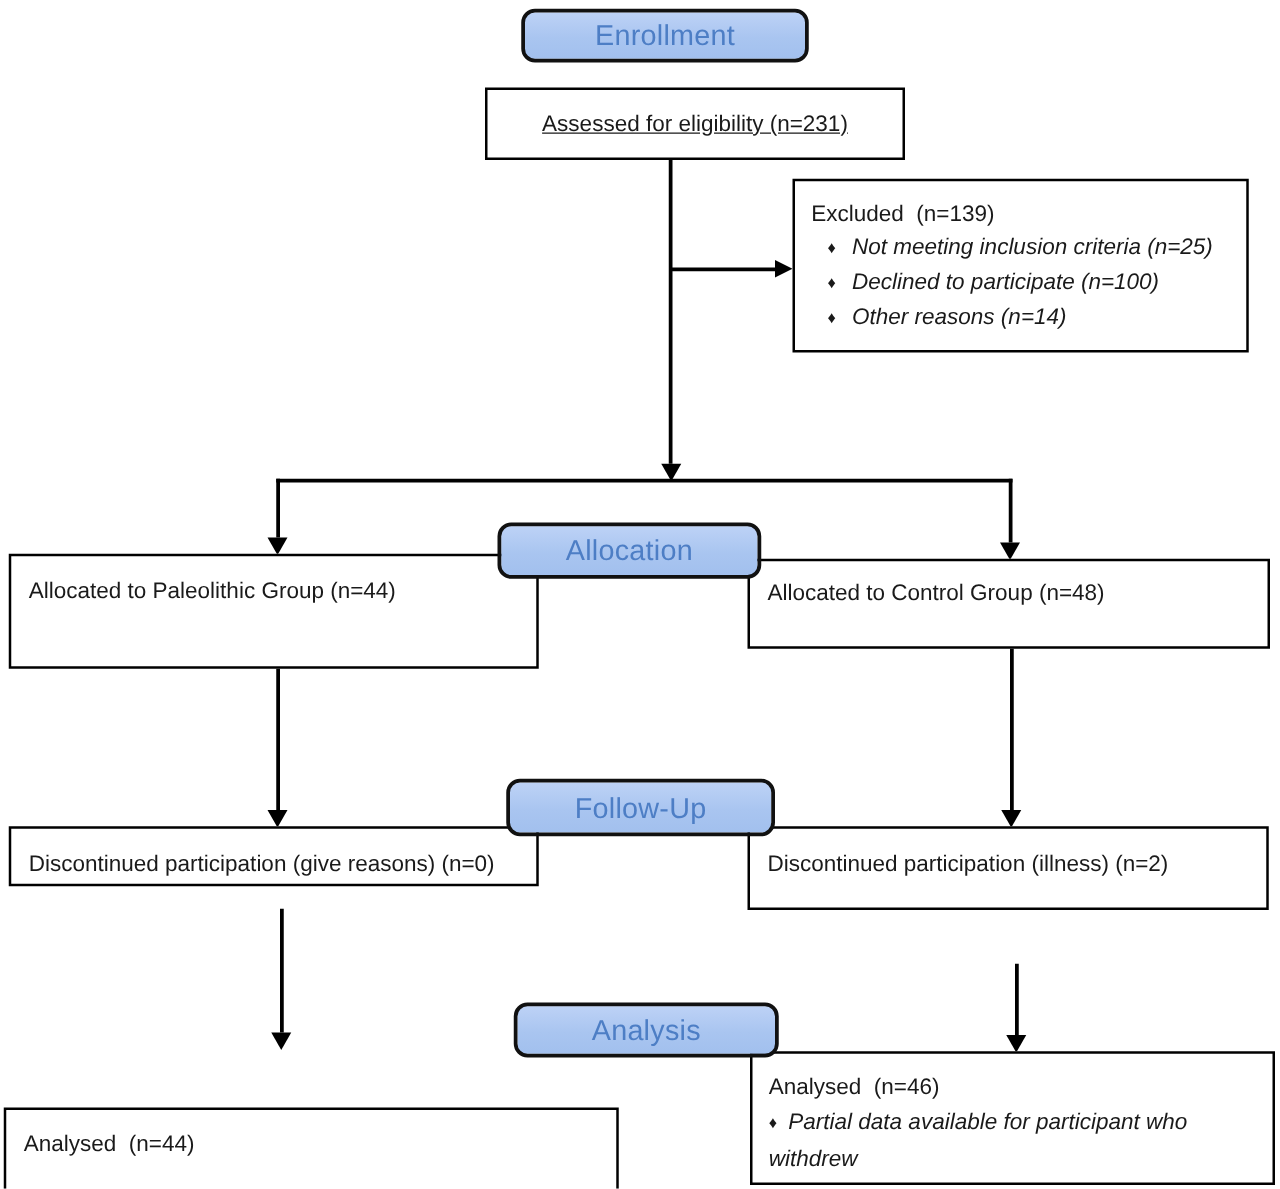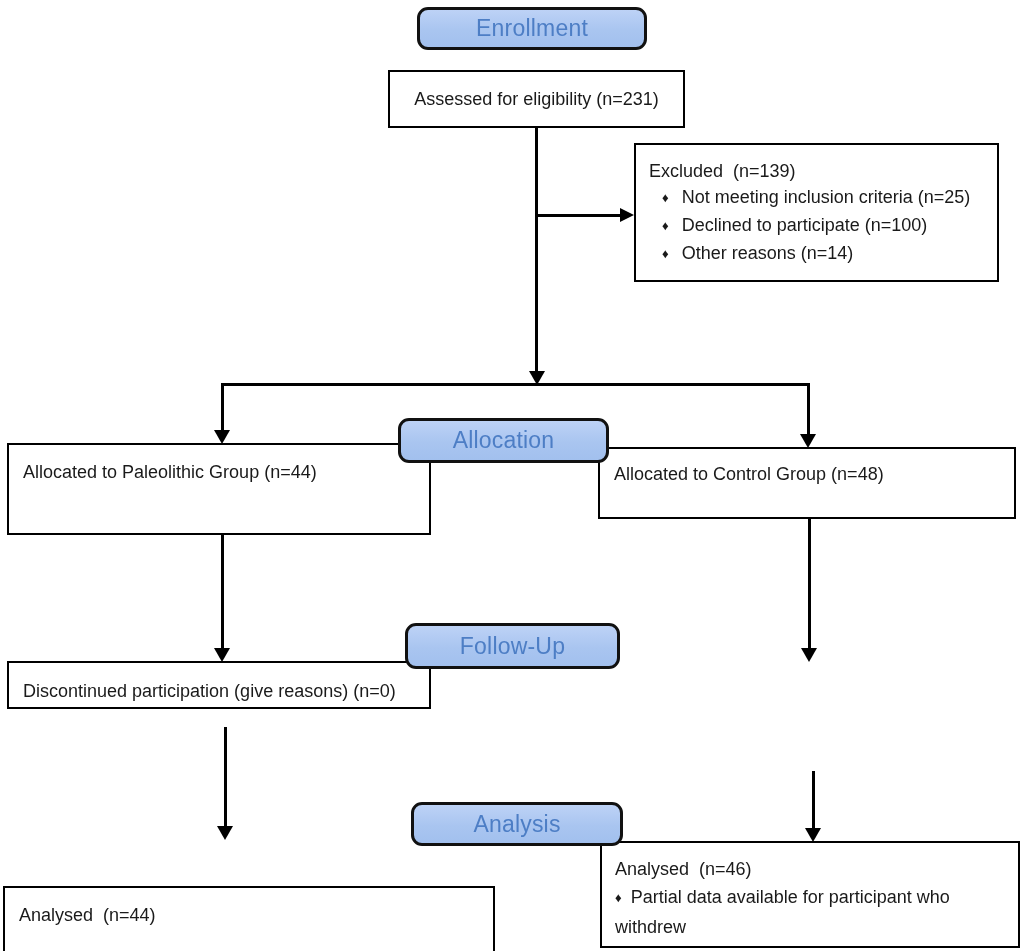--- a/index.html
+++ b/index.html
@@ -46,41 +46,42 @@
     background: #ffffff;
     border: 2px solid #000000;
     font-size: 18px;
     color: #1a1a1a;
     z-index: 2;
     line-height: 24px;
   }
   .box span { white-space: pre-wrap; }
 
   #box-assessed {
-    left: 388px; top: 70px; width: 297px; height: 58px;
+    left: 388px; top: 70px; width: 336px; height: 58px;
     display: flex; align-items: center; justify-content: center;
     text-align: left;
+    text-decoration: underline;
   }
   #box-excluded {
     left: 634px; top: 143px; width: 365px; height: 139px;
     padding: 13px 8px 0 13px;
     line-height: 26px;
   }
   #box-alloc-paleo    { left: 7px;   top: 443px; width: 424px; height: 92px;  padding: 15px 6px 0 14px; }
   #box-alloc-control  { left: 598px; top: 447px; width: 418px; height: 72px;  padding: 13px 6px 0 14px; }
   #box-followup-paleo { left: 7px;   top: 661px; width: 424px; height: 48px;  padding: 16px 6px 0 14px; }
   #box-followup-control { left: 598px; top: 661px; width: 417px; height: 67px; padding: 16px 6px 0 14px; }
   #box-analysed-paleo { left: 3px;   top: 886px; width: 492px; height: 106px; padding: 15px 6px 18px 14px; }
   #box-analysed-control {
     left: 600px; top: 841px; width: 420px; height: 107px;
     padding: 12px 12px 0 13px;
     line-height: 28px;
   }
 
-  .b-item { padding-left: 13px; }
+  .b-item { padding-left: 13px; font-style: italic; }
   .bullet {
     display: inline-block;
     font-size: 13px;
     margin-right: 13px;
     transform: translateY(-1px);
     white-space: normal;
   }
   #box-analysed-control .b-item { padding-left: 0; }
   #box-analysed-control .bullet { margin-right: 9px; }
 
@@ -171,20 +172,23 @@
   </div>
 
   <div class="box" id="box-alloc-control">
     <span>Allocated to Control Group (n=48)</span>
   </div>
 
   <div class="box" id="box-followup-paleo">
     <span>Discontinued participation (give reasons) (n=0)</span>
   </div>
 
+  <div class="box" id="box-followup-control">
+    <span>Discontinued participation (illness) (n=2)</span>
+  </div>
 
   <div class="box" id="box-analysed-paleo">
     <span>Analysed  (n=44)</span>
   </div>
 
   <div class="box" id="box-analysed-control">
     <div><span>Analysed  (n=46)</span></div>
     <div class="b-item">
       <span class="bullet">♦</span><span>Partial data available for participant who withdrew</span>
     </div>

